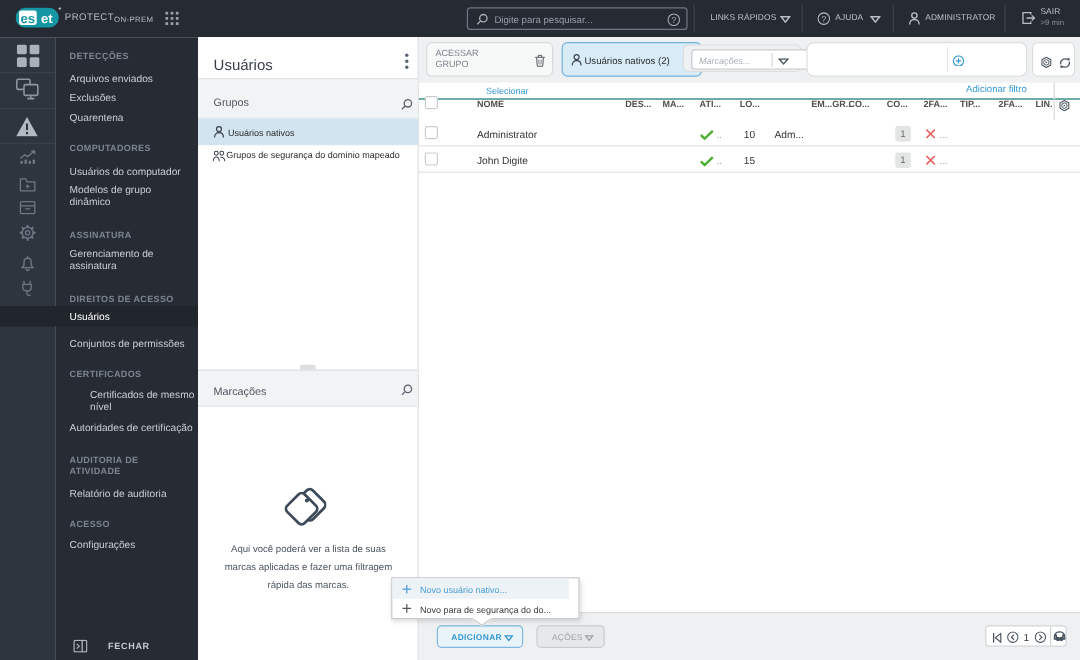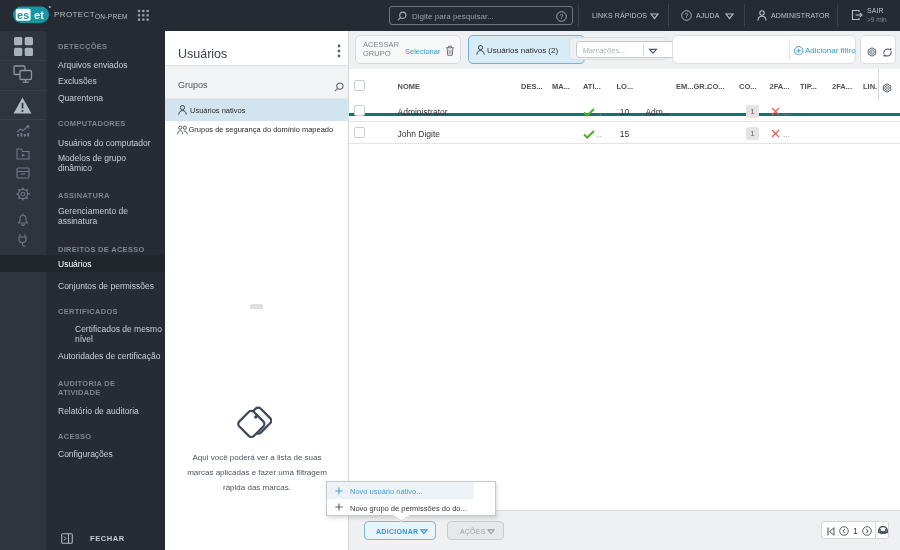--- a/index.html
+++ b/index.html
@@ -25,33 +25,33 @@
   #navsel { position:absolute; left:-46px; top:224px; width:165px; height:17px; background:#21262d; }
 
   
   #panel { left:165px; top:31px; width:184px; height:519px; background:#fff; border-right:1px solid #d4d7d9; }
   .bar { position:absolute; left:0; width:183px; background:#f2f3f4; }
 
   
   #main { left:349px; top:31px; width:551px; height:519px; background:#fff; }
   #toolbar { left:0; top:0; width:551px; height:38px; background:#eff0f1; }
   .tool-box { position:absolute; top:4px; height:29px; border-radius:5px; }
-  .blue { color:#3598d2; }
+  .blue { color:#3598d2;margin-top:24px; }
 
   
   .th { position:absolute; top:0; font-size:7.5px; font-weight:bold; color:#4f4f4f; }
   .cell { position:absolute; font-size:8.5px; color:#333; }
   .chk { position:absolute; width:11px; height:11px; border:1px solid #c9cdd0; border-radius:2px; background:#fff; }
   .badge { position:absolute; width:13px; height:13px; background:#e3e4e4; border-radius:2px; color:#666; font-size:8px; text-align:center; line-height:13px; }
 
   
   #footer { left:0px; top:479px; width:551px; height:40px; background:#eff0f1; border-top:1px solid #dbdddf; }
 
   
-  #popup { left:326px; top:481px; width:170px; height:35px; background:#fff; border:1px solid #c6c9cc; box-shadow:1px 2px 4px rgba(0,0,0,0.15); z-index:50; }
+  #popup { left:326px; top:481px; width:157px; height:35px; background:#fff; border:1px solid #c6c9cc; box-shadow:1px 2px 4px rgba(0,0,0,0.15); z-index:50; }
 </style>
 </head>
 <body>
 
 <div class="abs" id="topbar">
 
   <svg class="abs" style="left:13px;top:6px" width="38" height="18" viewBox="0 0 38 18">
     <rect x="0" y="0.5" width="36" height="16.5" rx="8.2" fill="#1496a3"></rect>
     <rect x="2.8" y="2.8" width="14.8" height="12" rx="2" fill="#ffffff"></rect>
     <text x="10.2" y="13" font-size="11" font-weight="bold" fill="#1496a3" text-anchor="middle" font-family="Liberation Sans">es</text>
@@ -254,20 +254,27 @@
       <circle cx="3.2" cy="2.7" r="1.6" fill="none" stroke="#39424c" stroke-width="0.85"></circle>
       <path d="M0.7 9.4 C0.7 7 1.8 5.8 3.2 5.8 C4.6 5.8 5.7 7 5.7 9.4" fill="none" stroke="#39424c" stroke-width="0.85"></path>
       <circle cx="7.8" cy="2.7" r="1.6" fill="none" stroke="#39424c" stroke-width="0.85"></circle>
       <path d="M6.6 6.1 C8.3 5.5 10.3 7 10.3 9.4" fill="none" stroke="#39424c" stroke-width="0.85"></path>
     </svg>
     <span class="abs" style="left:23.5px;top:4.5px;font-size:7.5px;color:#2b2b2b;">Grupos de segurança do domínio mapeado</span>
   </div>
 
   <div class="abs" style="left:85px;top:272.5px;width:13px;height:5.5px;background:#dcdedf;border-radius:2px 2px 0 0;"></div>
 
+  <div class="abs bar" style="top:277px;height:31px;border-top:1px solid #dcdedf;border-bottom:1px solid #e4e6e8;">
+    <span class="abs" style="left:13px;top:11.5px;font-size:9px;color:#4b545e;">Marcações</span>
+    <svg class="abs" style="left:169px;top:11px" width="10" height="10" viewBox="0 0 11 11">
+      <circle cx="6.5" cy="4.5" r="3.4" fill="none" stroke="#5a6470" stroke-width="1.2"></circle>
+      <line x1="4" y1="7" x2="1" y2="10" stroke="#5a6470" stroke-width="1.2"></line>
+    </svg>
+  </div>
 
   <svg class="abs" style="left:70px;top:374px" width="37" height="39" viewBox="0 0 34 36">
     <g transform="rotate(45 21.3 14.5)">
       <rect x="11.8" y="5" width="19" height="19" rx="3.4" fill="none" stroke="#3d4a5a" stroke-width="2.1"></rect>
     </g>
     <g transform="rotate(45 15 17.5)">
       <rect x="5.5" y="8" width="19" height="19" rx="3.4" fill="#ffffff" stroke="#3d4a5a" stroke-width="2.1"></rect>
     </g>
     <circle cx="19.1" cy="11.1" r="1.55" fill="#3d4a5a"></circle>
   </svg>
@@ -325,21 +332,21 @@
       </svg>
       <svg class="abs" style="left:20.5px;top:10.5px" width="11" height="11" viewBox="0 0 12 12">
         <path d="M2.1 7.3 A4.1 4.1 0 0 1 8 2.7" fill="none" stroke="#4a5560" stroke-width="1.1"></path>
         <rect x="8.1" y="1.6" width="2.1" height="2.1" fill="#4a5560"></rect>
         <path d="M9.9 4.7 A4.1 4.1 0 0 1 4 9.3" fill="none" stroke="#4a5560" stroke-width="1.1"></path>
         <rect x="1.8" y="8.3" width="2.1" height="2.1" fill="#4a5560"></rect>
       </svg>
     </div>
   </div>
 
-  <div class="abs" style="left:0;top:38px;width:551px;height:47px;border-bottom:3px solid #0f766e;">
+  <div class="abs" style="left:0;top:38px;width:551px;height:14px;border-bottom:1px solid #0f766e;">
     <div class="chk" style="left:5px;top:11px;"></div>
     <span class="th" style="left:48.5px;top:13px;">NOME</span>
     <span class="th" style="left:172px;top:13px;">DES...</span>
     <span class="th" style="left:203px;top:13px;">MA...</span>
     <span class="th" style="left:234px;top:13px;">ATI...</span>
     <span class="th" style="left:267.5px;top:13px;">LO...</span>
     <span class="th" style="left:296.5px;top:13px;padding-left:48px;">GR...</span>
     <span class="th" style="left:327px;top:13px;">EM...</span>
     <span class="th" style="left:358px;top:13px;">CO...</span>
     <span class="th" style="left:390px;top:13px;">CO...</span>
@@ -429,19 +436,19 @@
   <div class="abs" style="left:0;top:0;width:147px;height:17px;background:#edf2f6;">
     <svg class="abs" style="left:8px;top:4.5px" width="8" height="8" viewBox="0 0 10 10">
         <path d="M5 0.5 L5 9.5 M0.5 5 L9.5 5" stroke="#4ba0d4" stroke-width="1.3"></path>
       </svg>
     <span class="abs" style="left:23px;top:5px;font-size:7.5px;color:#4ba0d4;">Novo usuário nativo...</span>
   </div>
   <div class="abs" style="left:0;top:17px;width:147px;height:16px;">
     <svg class="abs" style="left:8px;top:4px" width="8" height="8" viewBox="0 0 10 10">
         <path d="M5 0.5 L5 9.5 M0.5 5 L9.5 5" stroke="#54595f" stroke-width="1.3"></path>
       </svg>
-    <span class="abs" style="left:23px;top:4.5px;font-size:7.5px;color:#3a3a3a;">Novo grupo de permissões do do...</span>
+    <span class="abs" style="left:23px;top:4.5px;font-size:7.5px;color:#3a3a3a;">Novo para de segurança do do...</span>
   </div>
 </div>
 <svg class="abs" style="left:393px;top:515px;z-index:60" width="17" height="7" viewBox="0 0 17 7">
   <path d="M0 0 L17 0 L17 1 L9.5 6.5 L7.5 6.5 L0 1 Z" fill="#ffffff"></path>
   <path d="M0.5 0.5 L8.5 6 L16.5 0.5" fill="none" stroke="#c6c9cc" stroke-width="1"></path>
 </svg>
 
 </body></html>

